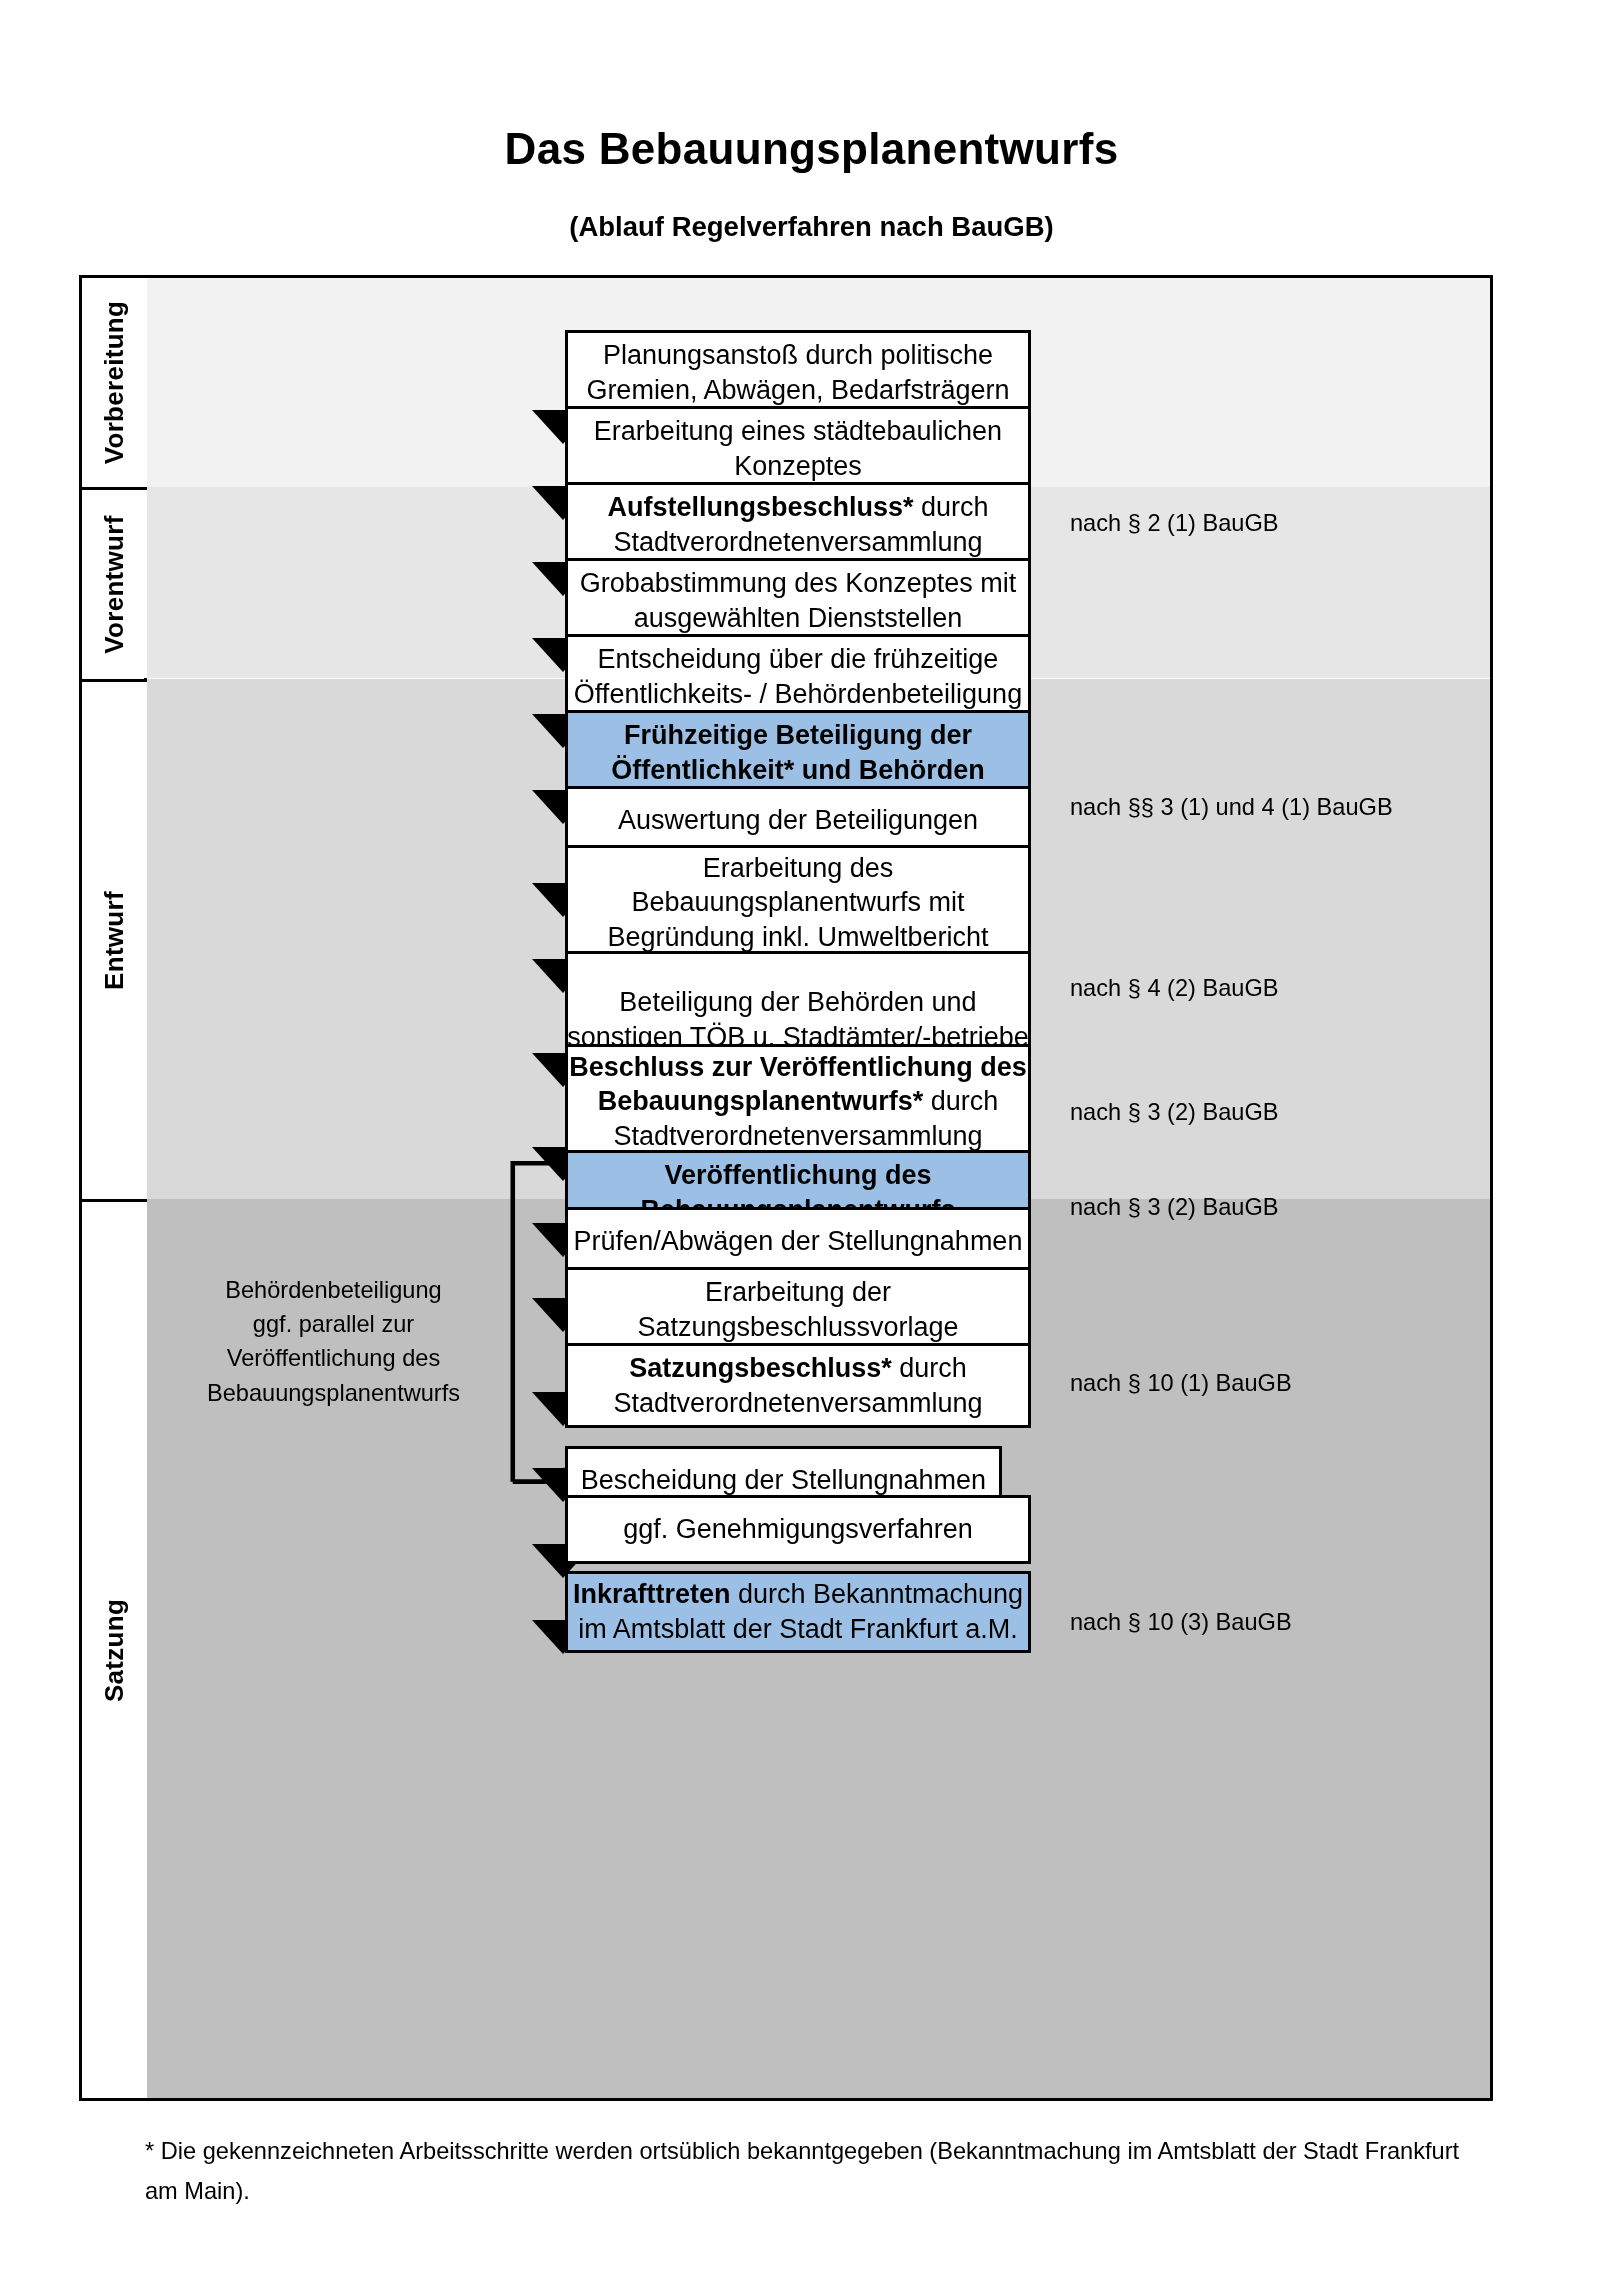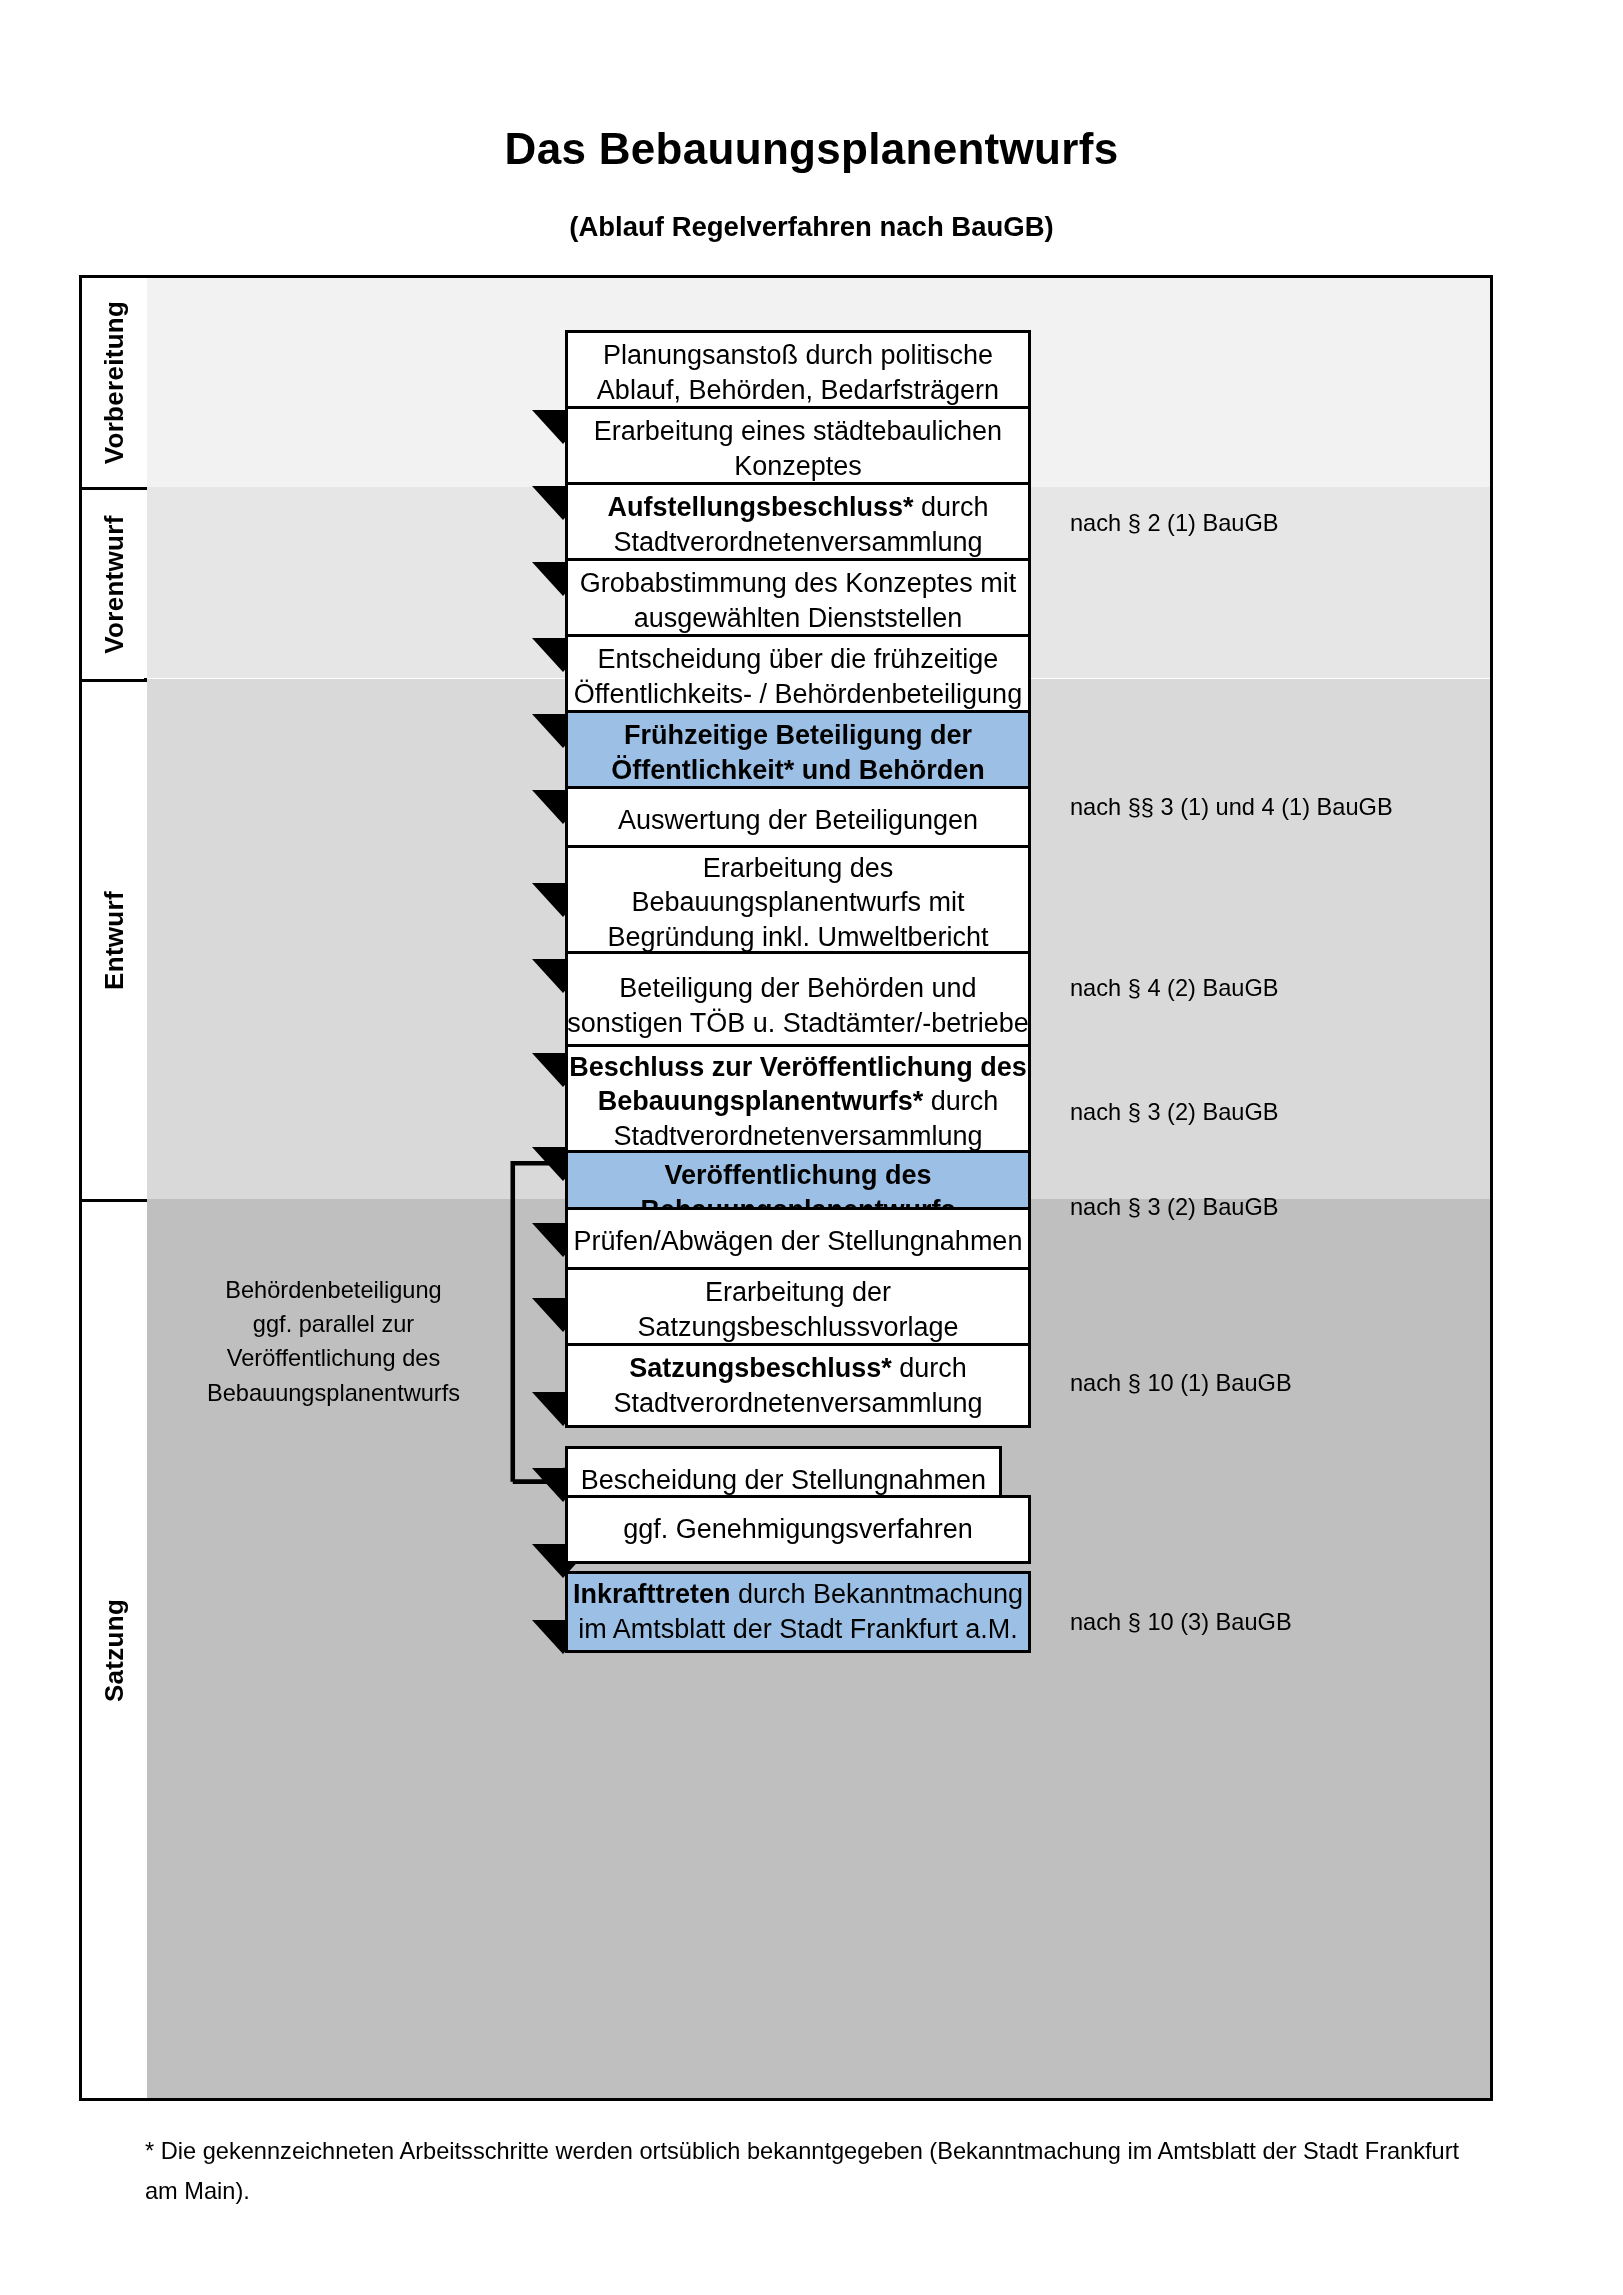--- a/index.html
+++ b/index.html
@@ -138,21 +138,21 @@
 
   <div id="sidenote" style="left:88px;top:995px;width:327px;">
     <span class="ln">Behördenbeteiligung</span>
     <span class="ln">ggf. parallel zur</span>
     <span class="ln">Veröffentlichung des</span>
     <span class="ln">Bebauungsplanentwurfs</span>
   </div>
 
   <div class="node" style="left:483px;top:52px;width:466px;height:85px;">
     <span class="ln">Planungsanstoß durch politische</span>
-    <span class="ln">Ablauf, Behörden, Bedarfsträgern</span>
+    <span class="ln">Gremien, Abwägen, Bedarfsträgern</span>
   </div>
 
   <div class="node" style="left:483px;top:128px;width:466px;height:85px;">
     <span class="ln">Erarbeitung eines städtebaulichen</span>
     <span class="ln">Konzeptes</span>
   </div>
 
   <div class="node" style="left:483px;top:204px;width:466px;height:85px;">
     <span class="ln"><b>Aufstellungsbeschluss*</b><span> durch</span></span>
     <span class="ln">Stadtverordnetenversammlung</span>
@@ -176,21 +176,21 @@
   <div class="node" style="left:483px;top:508px;width:466px;height:69px;">
     <span class="ln">Auswertung der Beteiligungen</span>
   </div>
 
   <div class="node" style="left:483px;top:567px;width:466px;height:115px;">
     <span class="ln">Erarbeitung des</span>
     <span class="ln">Bebauungsplanentwurfs mit</span>
     <span class="ln">Begründung inkl. Umweltbericht</span>
   </div>
 
-  <div class="node" style="left:483px;top:673px;width:466px;height:109px;">
+  <div class="node" style="left:483px;top:673px;width:466px;height:109px;justify-content:flex-end;">
     <span class="ln">Beteiligung der Behörden und</span>
     <span class="ln">sonstigen TÖB u. Stadtämter/-betriebe</span>
   </div>
 
   <div class="node" style="left:483px;top:766px;width:466px;height:115px;">
     <span class="ln"><b>Beschluss zur Veröffentlichung des</b></span>
     <span class="ln"><b>Bebauungsplanentwurfs*</b><span> durch</span></span>
     <span class="ln">Stadtverordnetenversammlung</span>
   </div>
 

